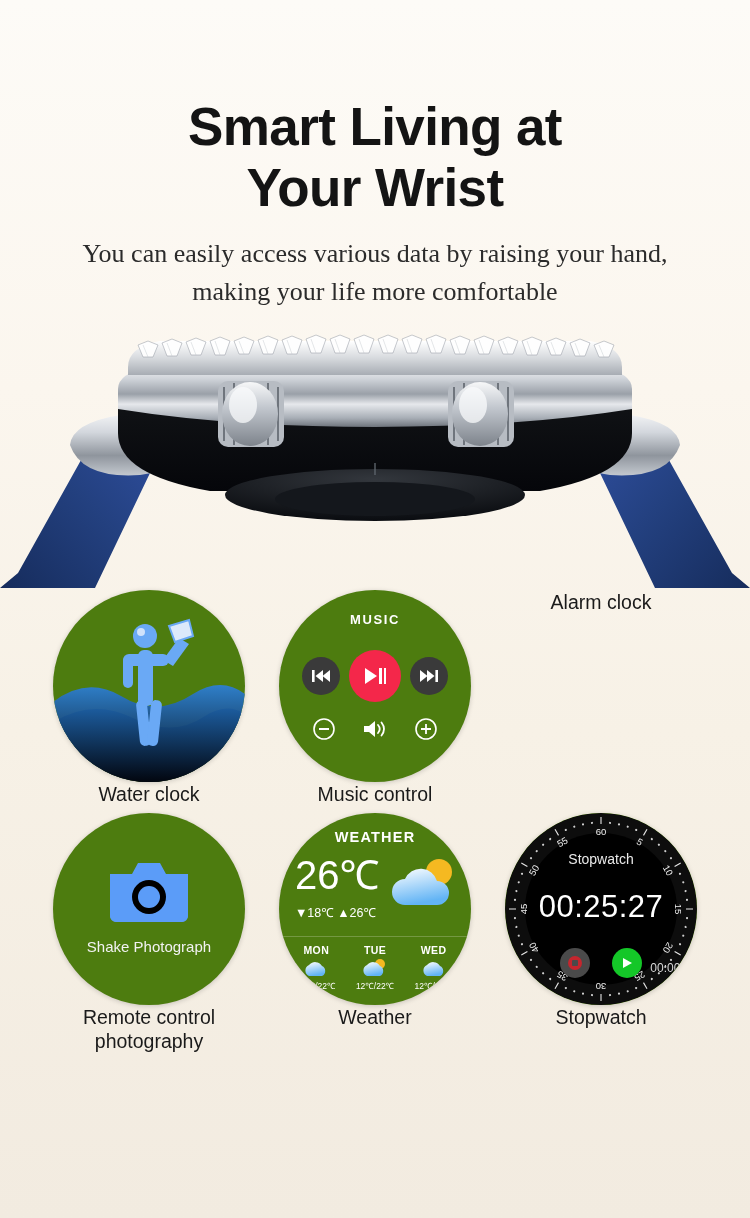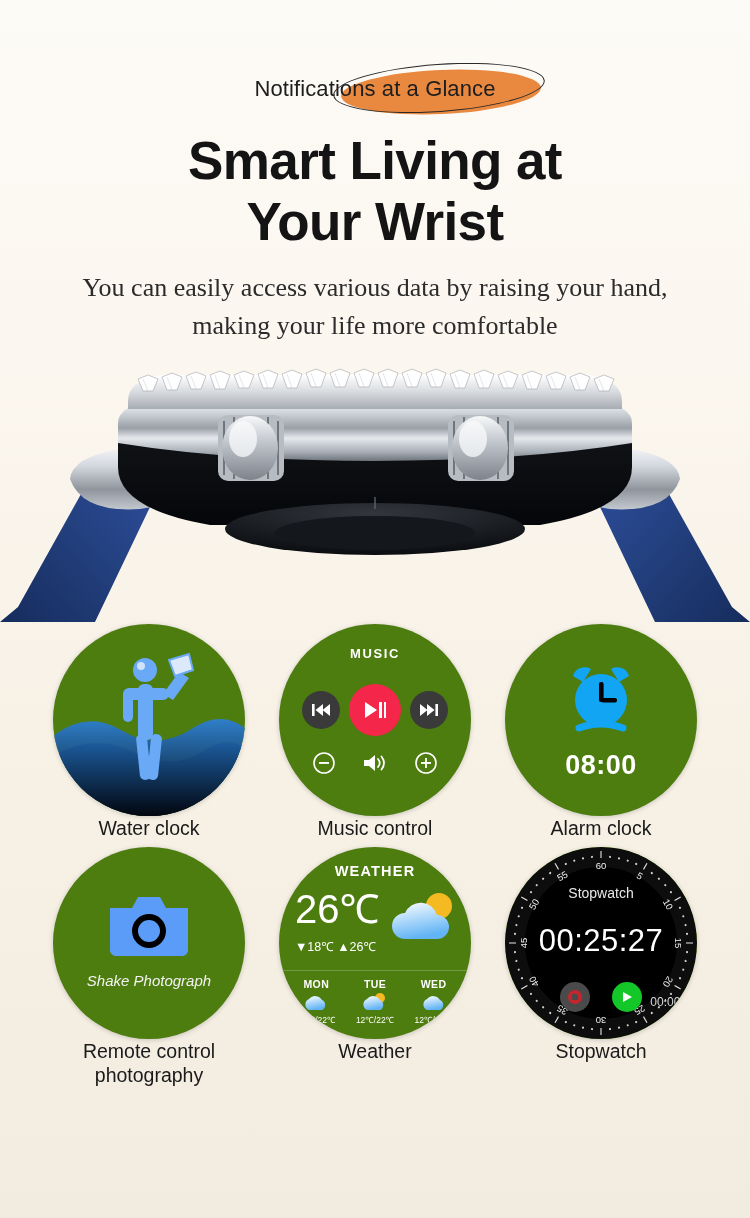--- a/index.html
+++ b/index.html
@@ -121,21 +121,21 @@
     position:absolute; inset:0;
     display:flex; flex-direction:column; align-items:center; justify-content:center; gap:6px;
   }
   .alarm-time {
     color:#fff; font-size:27px; font-weight:bold; letter-spacing:.5px;
   }
 
   
   .cam-wrap {
     position:absolute; inset:0;
-    display:flex; flex-direction:column; align-items:center; justify-content:center; gap:14px;font-style:italic;
+    display:flex; flex-direction:column; align-items:center; justify-content:center; gap:14px;
   }
   .cam-label { color:#f2f2f2; font-size:15px; }
 
   
   .w-title {
     position:absolute; top:16px; left:0; width:100%;
     text-align:center; color:#fff; font-size:14.5px; font-weight:bold; letter-spacing:1.2px;
   }
   .w-main { position:absolute; top:42px; left:16px; }
   .w-temp { color:#fff; font-size:40px; font-weight:300; line-height:1; }
@@ -171,25 +171,20 @@
   .sw-btn { width:30px; height:30px; border-radius:50%;
     display:flex; align-items:center; justify-content:center; }
   .sw-btn.stop { background:#4a4a4a; }
   .sw-btn.go { background:#14c728; }
 </style>
 </head>
 <body>
 
 <div class="header">
 
-  <div class="eyebrow-wrap">
-    <span class="eyebrow-hl"></span>
-    <span class="eyebrow-ring"></span>
-    <span class="eyebrow-text">Notifications at a Glance</span>
-  </div>
 
   <h1 class="headline">
     <span>Smart Living at</span><br>
     <span>Your Wrist</span>
   </h1>
 
   <p class="subhead">
     <span>You can easily access various data by raising your hand,</span><br>
     <span>making your life more comfortable</span>
   </p>
@@ -409,33 +404,20 @@
           <circle cx="12" cy="12" r="10" fill="none" stroke="#fff" stroke-width="1.6"></circle>
           <line x1="7" y1="12" x2="17" y2="12" stroke="#fff" stroke-width="1.8"></line>
           <line x1="12" y1="7" x2="12" y2="17" stroke="#fff" stroke-width="1.8"></line>
         </svg>
       </div>
     </div>
     <div class="caption">Music control</div>
   </div>
 
   <div class="cell">
-    <div class="dial">
-      <div class="alarm-wrap">
-        <svg width="88" height="84" viewBox="0 0 88 84">
-          <path d="M16,16 A12,12 0 0 1 34,9 L26,22 Z" fill="#12a5f4"></path>
-          <path d="M72,16 A12,12 0 0 0 54,9 L62,22 Z" fill="#12a5f4"></path>
-          <circle cx="44" cy="40" r="26" fill="#12a5f4"></circle>
-          <rect x="42" y="22" width="4.6" height="20" rx="2" fill="#000"></rect>
-          <rect x="44" y="38" width="16" height="4.6" rx="2" fill="#000"></rect>
-          <path d="M22,68 Q44,60 66,68" stroke="#12a5f4" stroke-width="7" fill="none" stroke-linecap="round"></path>
-        </svg>
-        <div class="alarm-time">08:00</div>
-      </div>
-    </div>
     <div class="caption">Alarm clock</div>
   </div>
 
   <div class="cell">
     <div class="dial">
       <div class="cam-wrap">
         <svg width="78" height="62" viewBox="0 0 78 62">
           <path d="M0,14 L22,14 L28,3 L50,3 L56,14 L78,14 L78,56 A6,6 0 0 1 72,62 L6,62
                    A6,6 0 0 1 0,56 Z" fill="#5b9cf8" transform="translate(0,-2)"></path>
           <rect x="0" y="12" width="78" height="48" rx="7" fill="#5b9cf8"></rect>

